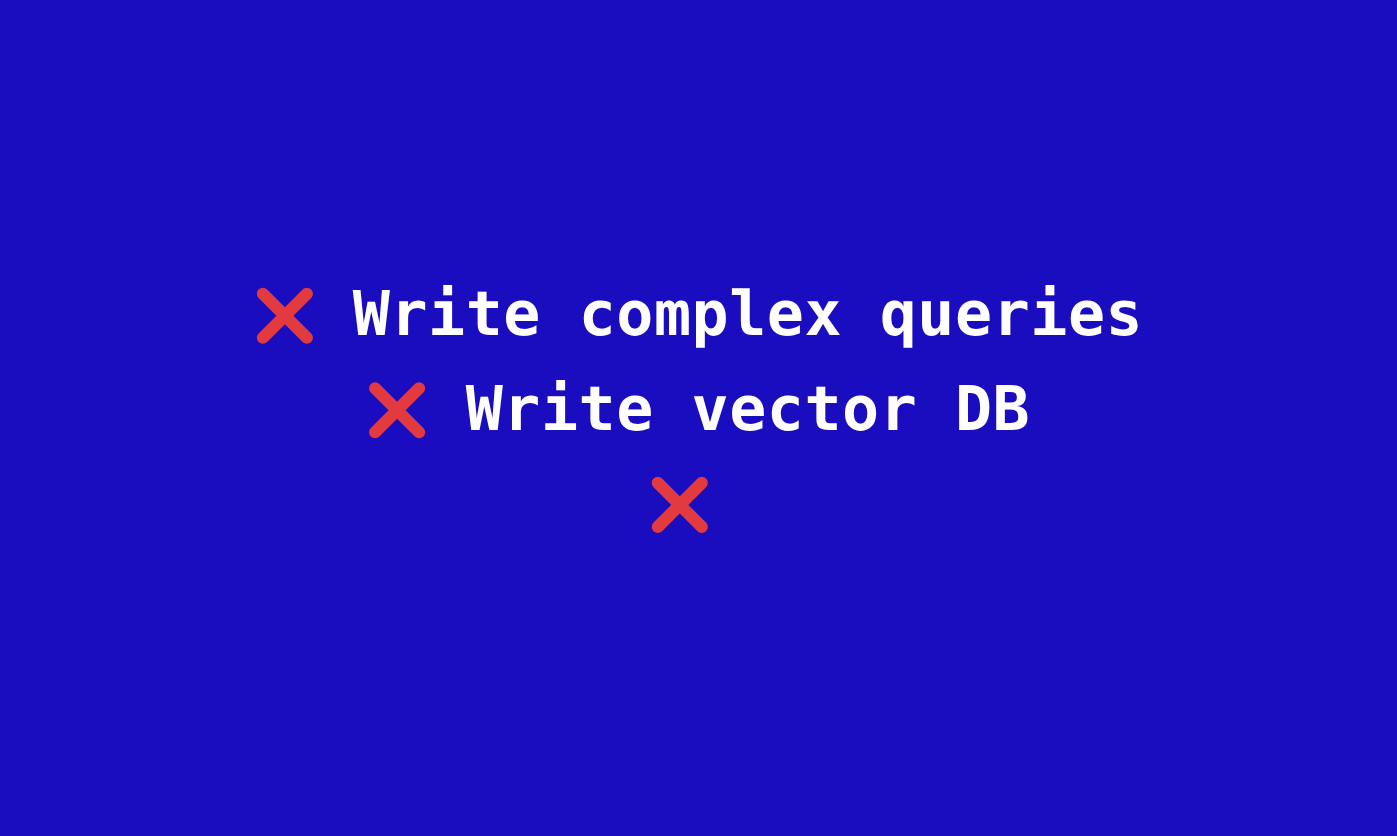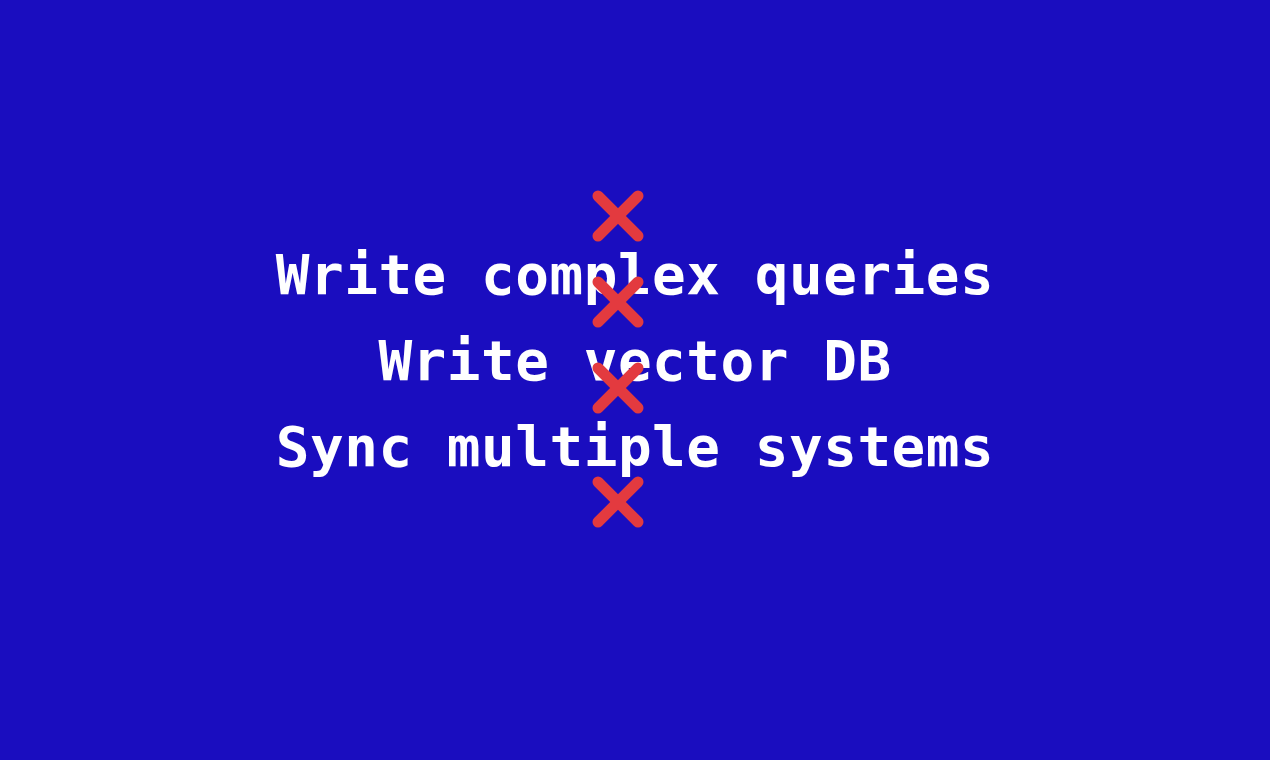--- a/index.html
+++ b/index.html
@@ -30,21 +30,21 @@
     display: flex;
     flex-direction: column;
     align-items: center;
     justify-content: center;
     
     transform: translateY(-7px);
   }
 
   .pain-row {
     display: flex;
-    flex-direction: column;
+    flex-direction: row;
     align-items: center;
     justify-content: center;
     height: 86px;
     white-space: nowrap;
     text-align: center;
   }
 
   .cross-icon {
     width: 56px;
     height: 62px;
@@ -89,29 +89,20 @@
     <div class="pain-row">
       <span class="cross-icon">
         <svg viewBox="0 0 56 62" xmlns="http://www.w3.org/2000/svg" aria-hidden="true">
           <line x1="8" y1="11" x2="48" y2="51" stroke="#e33a3f" stroke-width="11" stroke-linecap="round"></line>
           <line x1="48" y1="11" x2="8" y2="51" stroke="#e33a3f" stroke-width="11" stroke-linecap="round"></line>
         </svg>
       </span>
       <span class="pain-label">Write vector DB</span>
     </div>
 
-    <div class="pain-row">
-      <span class="cross-icon">
-        <svg viewBox="0 0 56 62" xmlns="http://www.w3.org/2000/svg" aria-hidden="true">
-          <line x1="8" y1="11" x2="48" y2="51" stroke="#e33a3f" stroke-width="11" stroke-linecap="round"></line>
-          <line x1="48" y1="11" x2="8" y2="51" stroke="#e33a3f" stroke-width="11" stroke-linecap="round"></line>
-        </svg>
-      </span>
-      <span class="pain-label">Sync multiple systems</span>
-    </div>
 
 
     <div class="pain-row">
       <span class="cross-icon">
         <svg viewBox="0 0 56 62" xmlns="http://www.w3.org/2000/svg" aria-hidden="true">
           <line x1="8" y1="11" x2="48" y2="51" stroke="#e33a3f" stroke-width="11" stroke-linecap="round"></line>
           <line x1="48" y1="11" x2="8" y2="51" stroke="#e33a3f" stroke-width="11" stroke-linecap="round"></line>
         </svg>
       </span>
     </div>

